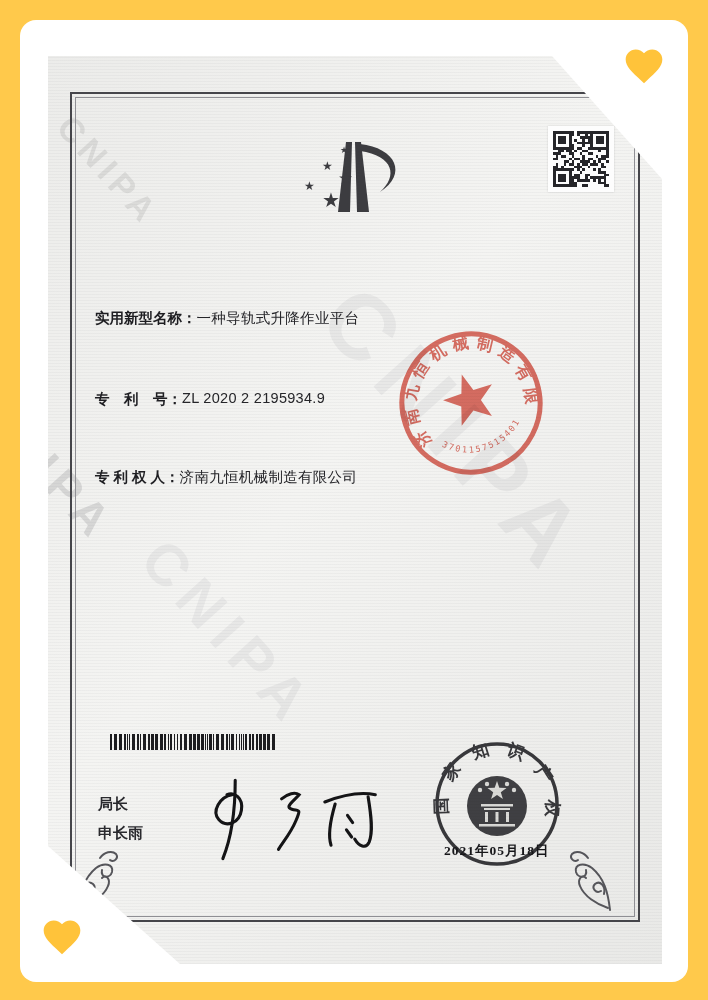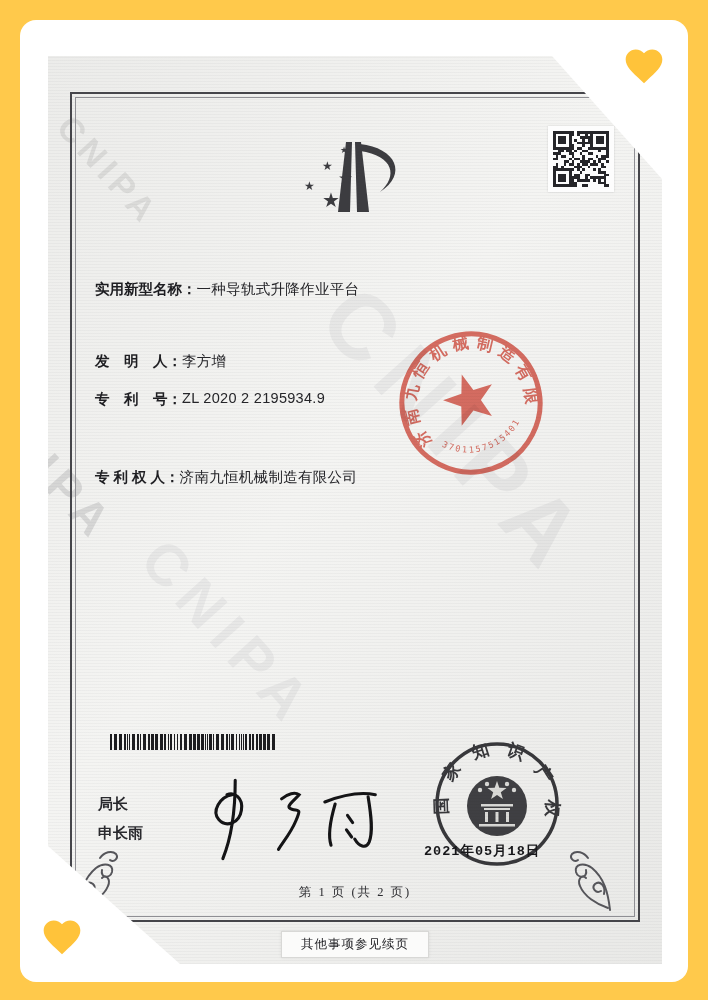--- a/index.html
+++ b/index.html
@@ -50,37 +50,37 @@
   .qr{position:absolute;left:500px;top:70px;width:66px;height:66px;background:#fdfdfd;padding:5px;box-shadow:0 0 2px rgba(0,0,0,.15);}
   .qr-grid{width:56px;height:56px;display:grid;grid-template-columns:repeat(21,1fr);grid-template-rows:repeat(21,1fr);}
   .qr-grid i{display:block;}
   .qr-grid i.on{background:#26262a;}
 
   .title{position:absolute;left:0;top:158px;width:100%;text-align:center;font-size:31px;font-weight:bold;letter-spacing:7px;color:#1d1d20;font-family:"Liberation Serif",serif;}
 
   .row{position:absolute;left:47px;width:510px;font-size:14.5px;display:flex;align-items:flex-start;}
   .row .lab{font-family:"Liberation Sans",sans-serif;font-weight:700;white-space:pre;color:#1e1e22;}
   .row .val{font-family:"Liberation Sans",sans-serif;font-weight:500;color:#252529;letter-spacing:0.3px;}
-  .r0{top:224px;} .r1{top:296px;} .r2{top:334px;} .r3{top:372px;} .r4{top:412px;} .r5{top:447px;} .r6{top:494px;}
+  .r0{top:253px;} .r1{top:296px;} .r2{top:334px;} .r3{top:372px;} .r4{top:412px;} .r5{top:447px;} .r6{top:494px;}
   .r5 .val{width:372px;line-height:1.5;}
   .pair2{position:absolute;left:280px;top:0;display:flex;}
 
   .body-text{position:absolute;left:47px;top:524px;width:500px;font-size:13.5px;line-height:1.72;text-align:justify;color:#232327;font-family:"Liberation Serif",serif;}
   .body-text p{text-indent:2em;}
 
   .barcode{position:absolute;left:62px;top:678px;width:186px;height:16px;display:flex;align-items:stretch;}
   .barcode i{display:block;background:#1d1d20;height:100%;}
 
   .signer{position:absolute;left:50px;top:734px;font-size:15px;font-family:"Liberation Sans",sans-serif;font-weight:600;color:#2a2a2e;line-height:1.9;}
   .signature{position:absolute;left:145px;top:718px;width:206px;height:92px;}
   .signature svg{width:100%;height:100%;display:block;}
 
   .office-seal{position:absolute;left:383px;top:682px;width:132px;height:132px;mix-blend-mode:multiply;opacity:.92;}
   .office-seal svg{width:100%;height:100%;display:block;}
-  .seal-date{position:absolute;left:376px;top:786px;width:150px;font-size:13.5px;font-weight:700;letter-spacing:1px;color:#17171a;font-family:Liberation Mono, monospace;}
+  .seal-date{position:absolute;left:396px;top:786px;width:150px;font-size:13.5px;font-weight:700;letter-spacing:1px;color:#17171a;font-family:Liberation Serif, serif;}
 
   .company-seal{position:absolute;left:348px;top:272px;width:150px;height:150px;transform:rotate(-18deg);opacity:.78;mix-blend-mode:multiply;}
   .company-seal svg{width:100%;height:100%;display:block;}
 
   .page-footer{position:absolute;left:0;top:828px;width:614px;text-align:center;font-size:12.5px;letter-spacing:2px;color:#2c2c30;}
 
   .note-box{position:absolute;left:233px;top:875px;width:148px;height:27px;background:#fbfbfa;border:1px solid #d8d8d6;display:flex;align-items:center;justify-content:center;font-size:12.5px;letter-spacing:1px;color:#232327;box-shadow:0 0 3px rgba(0,0,0,.08);}
 </style>
 </head>
 <body>
@@ -582,24 +582,20 @@
             <i class=""></i>
             <i class="on"></i>
             <i class="on"></i>
           </div>
       </div>
 
 
       <div class="row r0">
         <span class="lab">实用新型名称：</span>
         <span class="val">一种导轨式升降作业平台</span>
-      </div>
-      <div class="row r1">
-        <span class="lab">发　明　人：</span>
-        <span class="val">李方增</span>
       </div>
       <div class="row r2">
         <span class="lab">专　利　号：</span>
         <span class="val">ZL 2020 2 2195934.9</span>
       </div>
       <div class="row r4">
         <span class="lab">专 利 权 人：</span>
         <span class="val">济南九恒机械制造有限公司</span>
       </div>
 
@@ -706,19 +702,17 @@
           <text font-size="16" font-weight="bold" fill="var(--seal_red)" font-family="Liberation Serif, serif">
             <textPath href="#arcCompanyTop" startOffset="3" textLength="262">济南九恒机械制造有限公司</textPath>
           </text>
           <text font-size="8.5" fill="var(--seal_red)" font-family="DejaVu Sans Mono, monospace">
             <textPath href="#arcCompanyBottom" startOffset="4" textLength="90">3701157515401</textPath>
           </text>
           <polygon points="75,45 81.3,63.3 100.7,63.7 85.3,75.3 90.9,93.8 75,82.8 59.1,93.8 64.7,75.3 49.3,63.7 68.7,63.3" fill="var(--seal_red)"></polygon>
         </svg>
       </div>
 
-      <div class="page-footer">第 1 页 (共 2 页)</div>
-
-      <div class="note-box">其他事项参见续页</div>
+
 
     </div>
   </div>
 </div>
 
 </body></html>

